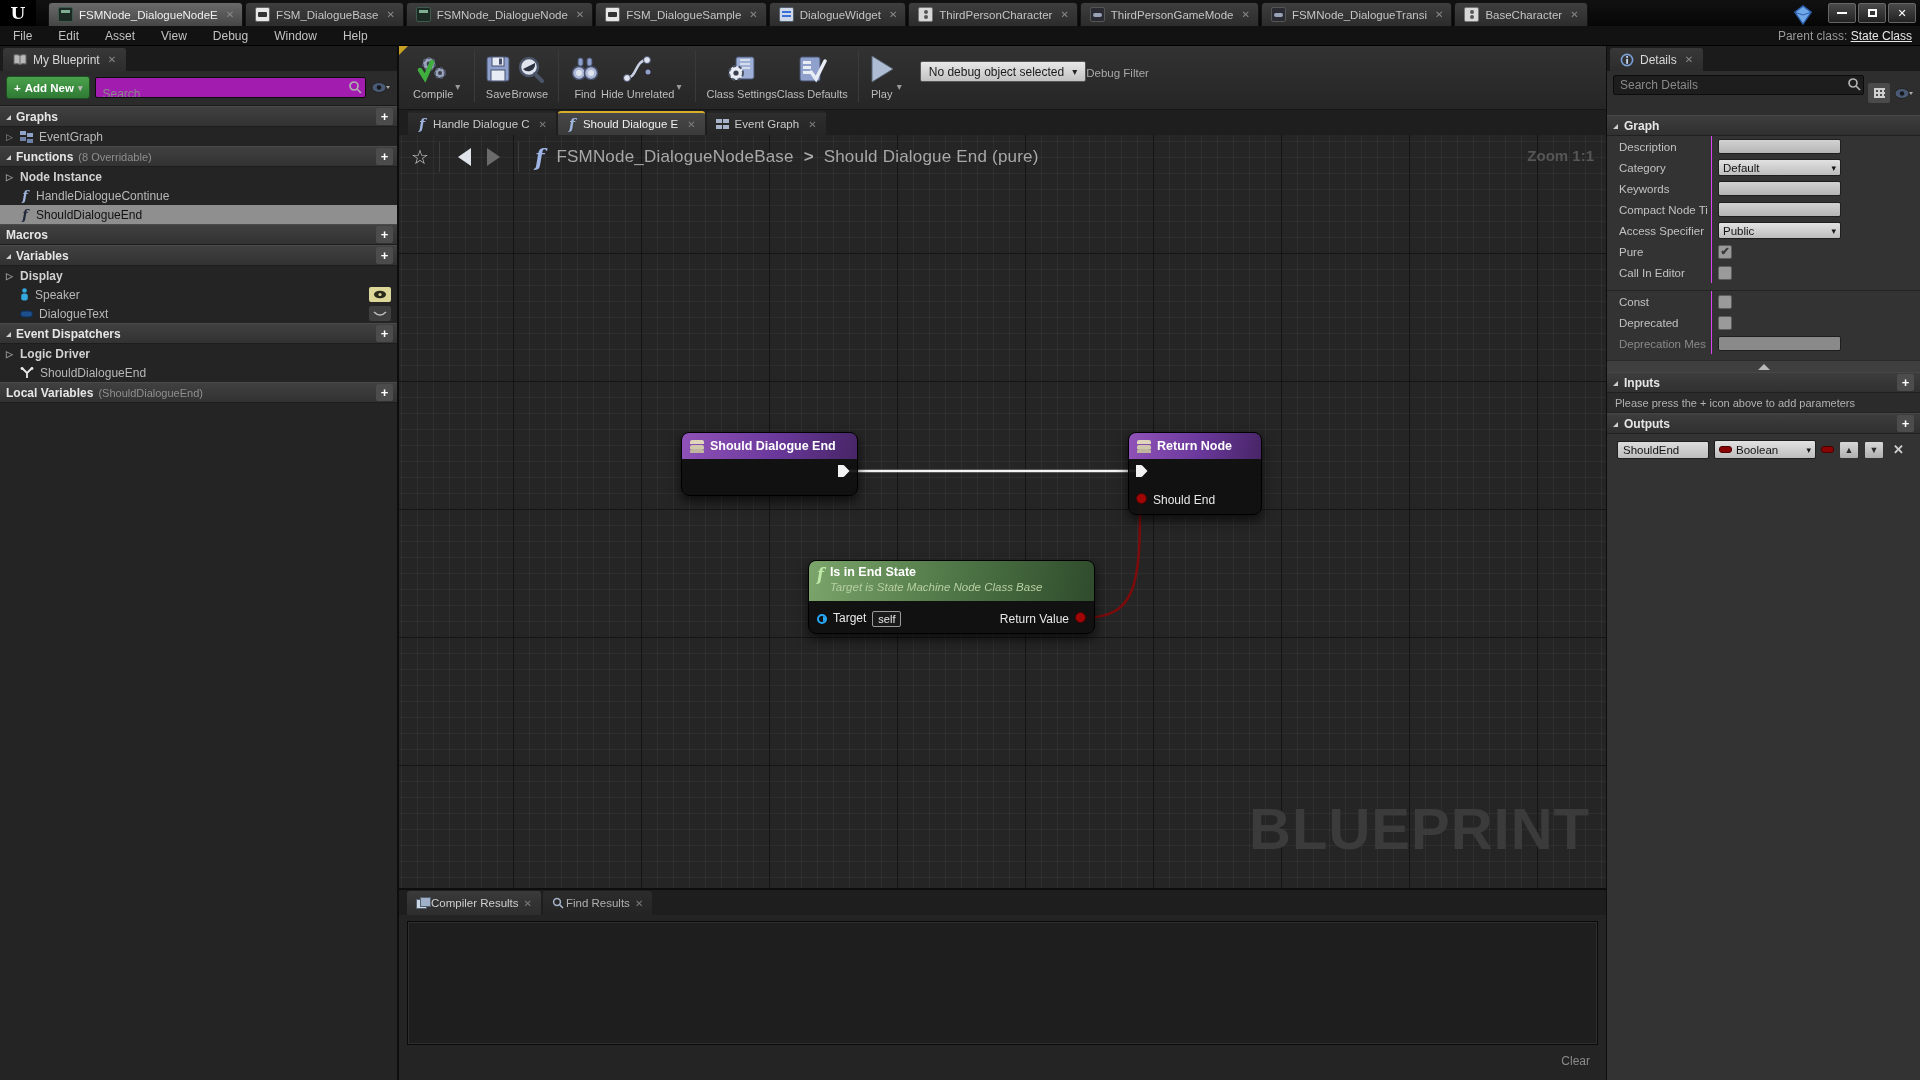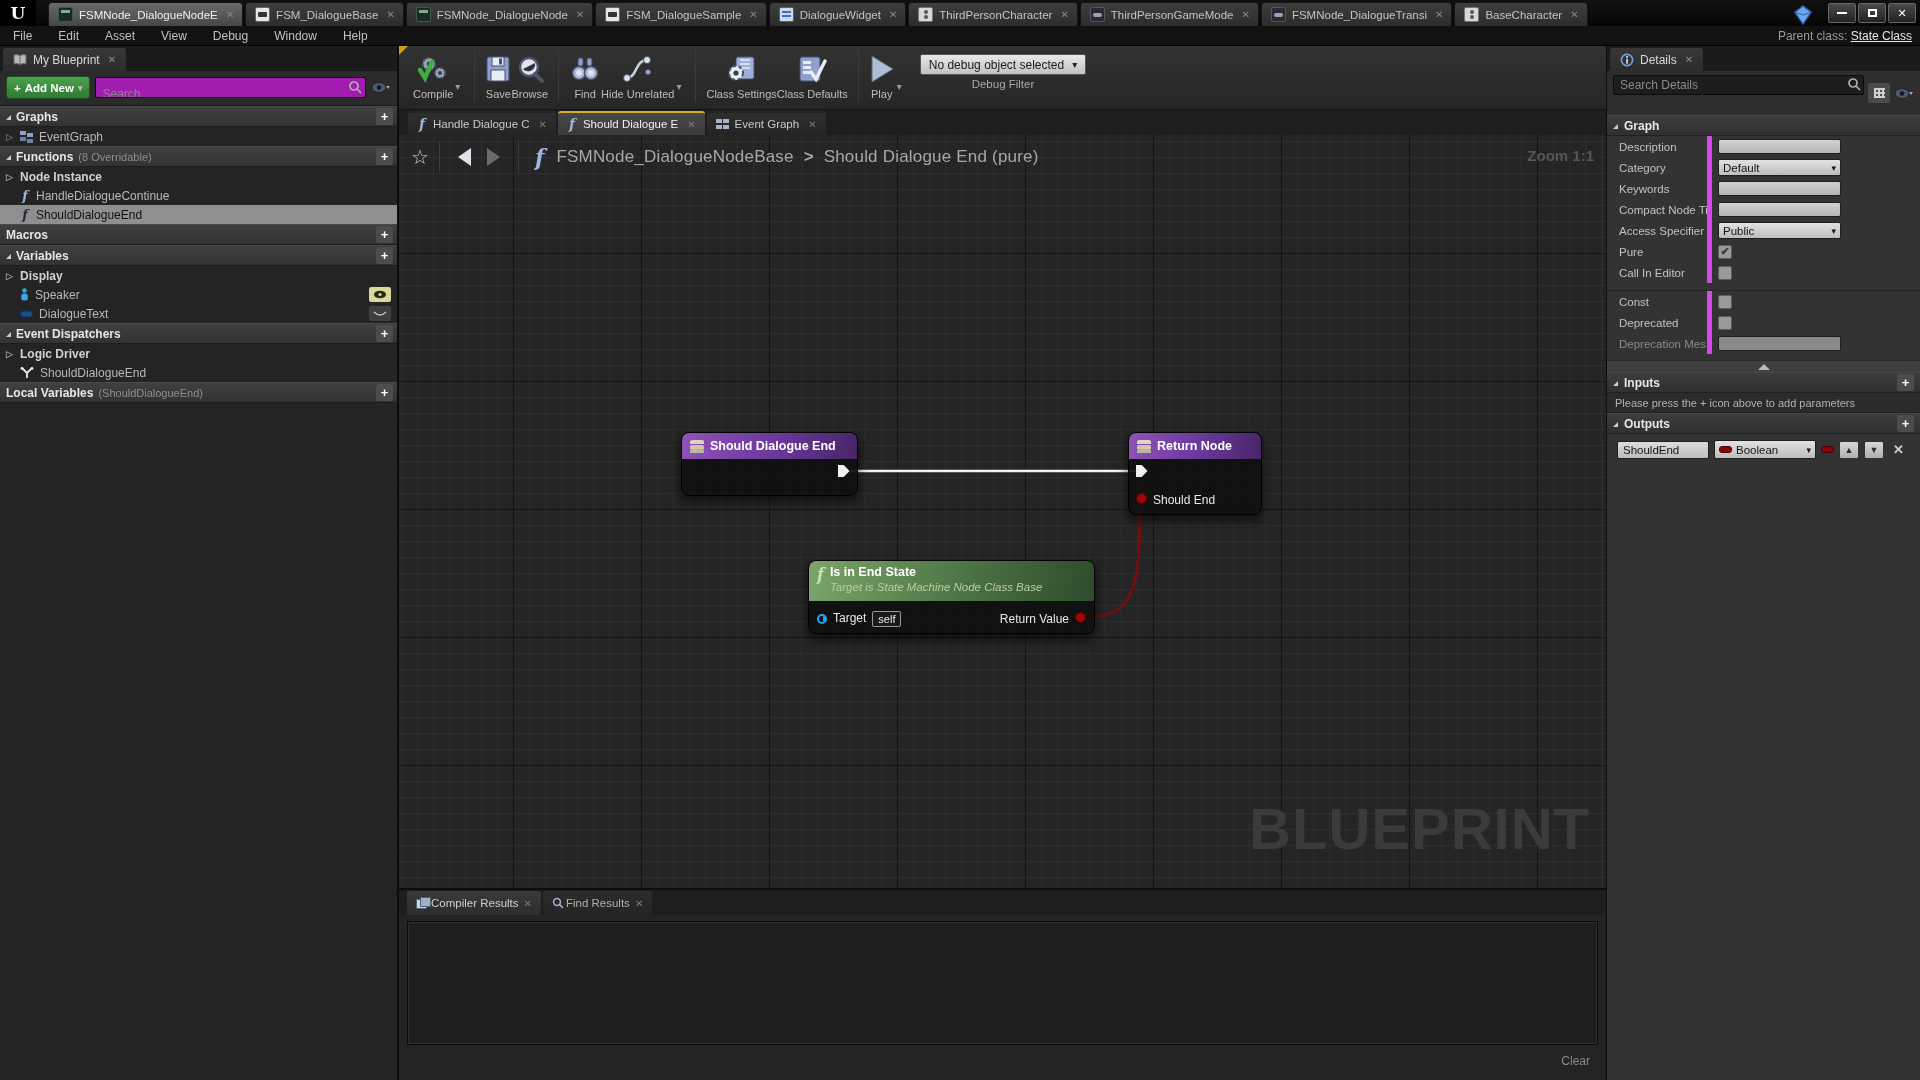--- a/index.html
+++ b/index.html
@@ -69,21 +69,21 @@
   .graphicon { width:13px; height:11px; display:inline-block; position:relative; }
   .graphicon:before { content:""; position:absolute; left:0; top:0; width:6px; height:4px; background:#8fa3c8; box-shadow:7px 2px 0 #8fa3c8, 0 6px 0 #6e82a8, 7px 8px 0 #6e82a8; }
 
   
   .toolbar { left:399px; top:46px; width:1207px; height:64px; background:linear-gradient(#323232,#262626); border-bottom:1px solid #151515; display:flex; align-items:flex-start; }
   .corner { position:absolute; left:0; top:0; width:0; height:0; border-top:9px solid #c8a022; border-right:9px solid transparent; }
   .toolitem { display:flex; flex-direction:column; align-items:center; padding-top:6px; color:#bdbdbd; font-size:11px; gap:2px; }
   .toolitem .ticn { height:34px; display:flex; align-items:center; justify-content:center; }
   .tcaret { color:#9a9a9a; font-size:10px; align-self:center; margin:18px 4px 0 2px; }
   .tsep { width:1px; height:52px; background:#1a1a1a; border-right:1px solid #3a3a3a; margin:4px 10px 0 10px; }
-  .debugbox { display:flex; flex-direction:column; align-items:center; margin-left:14px; padding-top:8px; }
+  .debugbox { display:flex; flex-direction:row; align-items:center; margin-left:14px; padding-top:15px; }
   .debugdd { background:linear-gradient(#e8e8e8,#c2c2c2); color:#1a1a1a; border:1px solid #555; border-radius:2px; height:21px; display:flex; align-items:center; padding:0 8px; font-size:12px; gap:8px; }
   .debugdd .dcaret { color:#222; font-size:10px; }
   .debuglabel { color:#a9a9a9; font-size:11.5px; margin-top:3px; }
 
   
   .doctabs { left:399px; top:110px; width:1207px; height:25px; background:#1e1e1e; display:flex; align-items:flex-end; padding-left:9px; }
   .doctab { height:24px; display:flex; align-items:center; gap:6px; padding:0 9px; margin-right:2px; background:linear-gradient(#2e2e2e,#252525); border-radius:3px 3px 0 0; color:#c9c9c9; font-size:11.5px; border-top:2px solid transparent; }
   .doctab.active { background:linear-gradient(#484848,#3a3a3a); border-top:2px solid #d8ae2a; color:#efefef; }
   .doctab .fnicon { font-size:14px; }
   .doctab .x { color:#7d7d7d; font-size:10px; margin-left:3px; }
@@ -148,21 +148,21 @@
   .dsearch input::placeholder { color:#8a8a8a; }
   .dsearch svg { position:absolute; right:3px; top:2px; }
   .sqbtn { width:22px; height:20px; background:#4a4a4a; border-radius:2px; display:flex; align-items:center; justify-content:center; }
   .gridglyph { width:11px; height:10px; background:
       repeating-linear-gradient(90deg,#cfcfcf 0 2px,transparent 2px 4px),
       repeating-linear-gradient(#cfcfcf 0 2px,transparent 2px 4px); }
   .dsection { height:21px; background:linear-gradient(#3d3d3d,#303030); border-top:1px solid #474747; border-bottom:1px solid #202020; display:flex; align-items:center; padding:0 6px; }
   .dsection .tri { width:0; height:0; border-left:5px solid transparent; border-bottom:5px solid #cfcfcf; margin-right:6px; transform:translateY(1px); }
   .dsection .name { font-weight:bold; color:#e6e6e6; font-size:12px; }
   .drow { height:21px; display:flex; align-items:center; padding-left:12px; }
-  .dlabel { width:93px; flex:0 0 auto; color:#c2c2c2; font-size:11.5px; white-space:nowrap; overflow:hidden; border-right:5px solid #d946ef; height:100%; display:flex; align-items:center; }
+  .dlabel { width:93px; flex:0 0 auto; color:#c2c2c2; font-size:11.5px; white-space:nowrap; overflow:hidden; border-right:1px solid #d946ef; height:100%; display:flex; align-items:center; }
   .dlabel.dis { color:#8a8a8a; }
   .dval { padding-left:6px; display:flex; align-items:center; gap:4px; }
   .dfield { width:123px; height:15px; background:linear-gradient(#d2d2d2,#b5b5b5); border:1px solid #1f1f1f; border-radius:2px; }
   .dfield.dis { background:#8a8a8a; }
   .ddrop { width:123px; height:17px; background:linear-gradient(#e2e2e2,#bdbdbd); border:1px solid #1f1f1f; border-radius:2px; display:flex; align-items:center; padding:0 4px; color:#141414; font-size:11.5px; }
   .ddrop .dc { margin-left:auto; color:#141414; font-size:9px; }
   .dcheck { width:14px; height:14px; background:#9a9a9a; border:1px solid #5e5e5e; border-radius:2px; display:flex; align-items:center; justify-content:center; color:#3a3a3a; font-size:11px; font-weight:bold; }
   .ddivider { height:8px; border-bottom:1px solid #232323; }
   .dexpander { height:12px; background:#3f3f3f; display:flex; align-items:center; justify-content:center; margin-top:6px; border-top:1px solid #2a2a2a; }
   .dexpander .uptri { width:0; height:0; border-left:6px solid transparent; border-right:6px solid transparent; border-bottom:6px solid #b8b8b8; }

